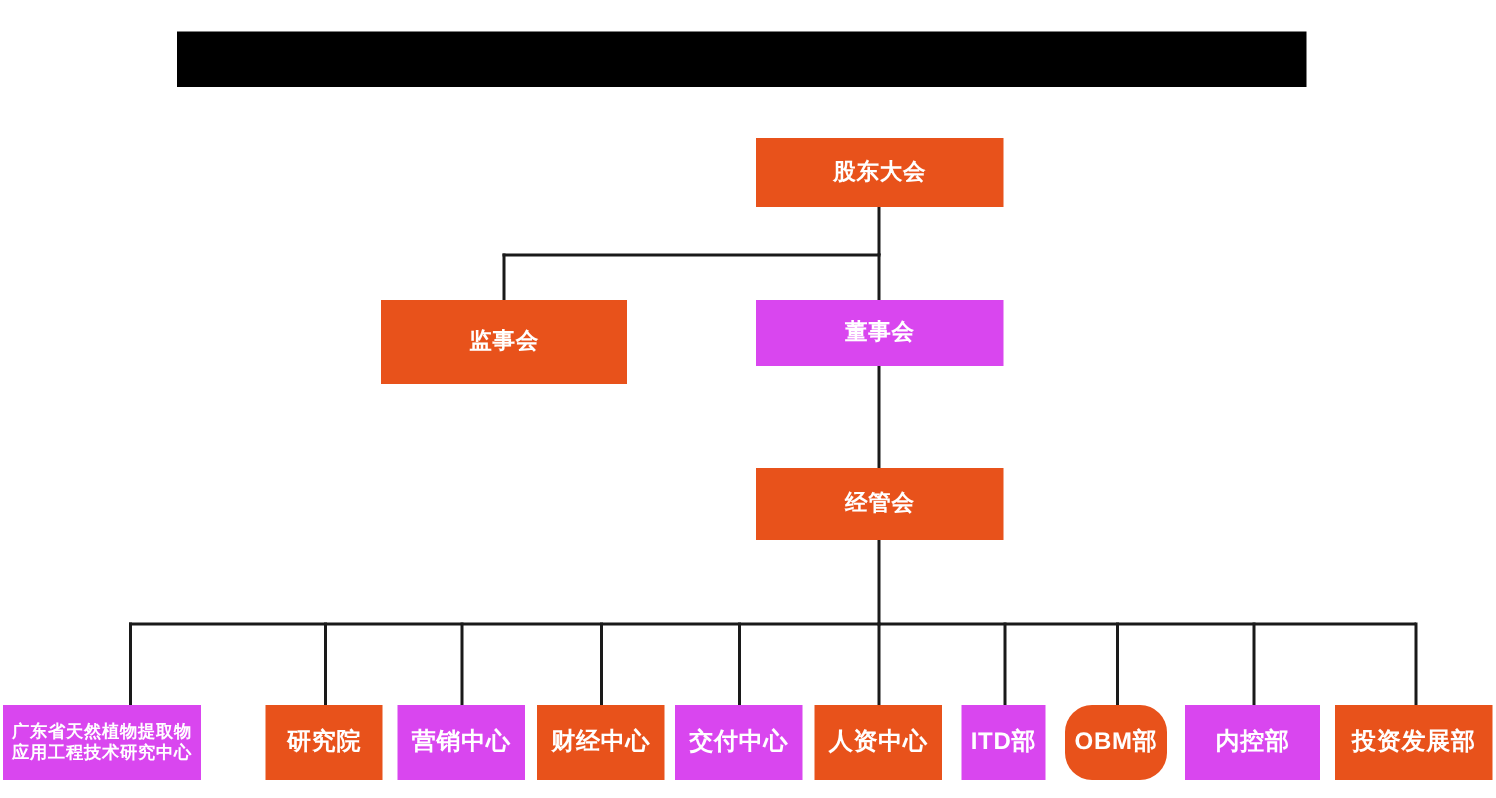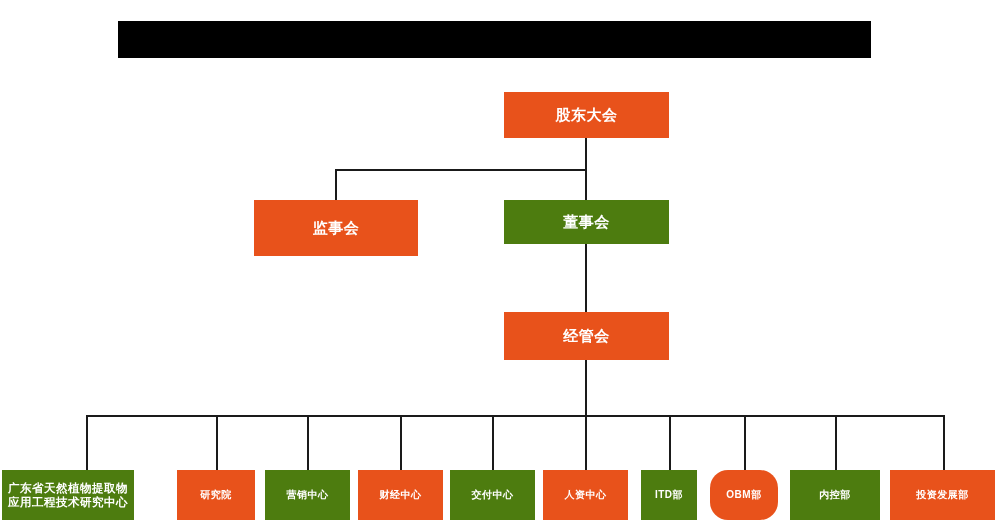--- a/index.html
+++ b/index.html
@@ -28,29 +28,29 @@
     align-items: center;
     justify-content: flex-end;
     text-align: center;
     color: #ffffff;
     font-weight: bold;
     line-height: 1.25;
     letter-spacing: 0.5px;
     user-select: none;
   }
   .node-dark  { background: #E8521B; }
-  .node-light { background: #4d7c0f; }
+  .node-light { background: #d946ef; }
   .node-lbl {
     display: block;
     width: 100%;
     padding: 0 3px;
     box-sizing: border-box;
   }
   .size-lg { font-size: 15px; }
-  .size-md { font-size: 10px; }
+  .size-md { font-size: 16px; }
   .size-sm { font-size: 11.5px; }
   .connector {
     position: absolute;
     background: #1a1a1a;
   }
   .conn-v { width: 2px; }
   .conn-h { height: 2px; }
 </style>
 </head>
 <body>

